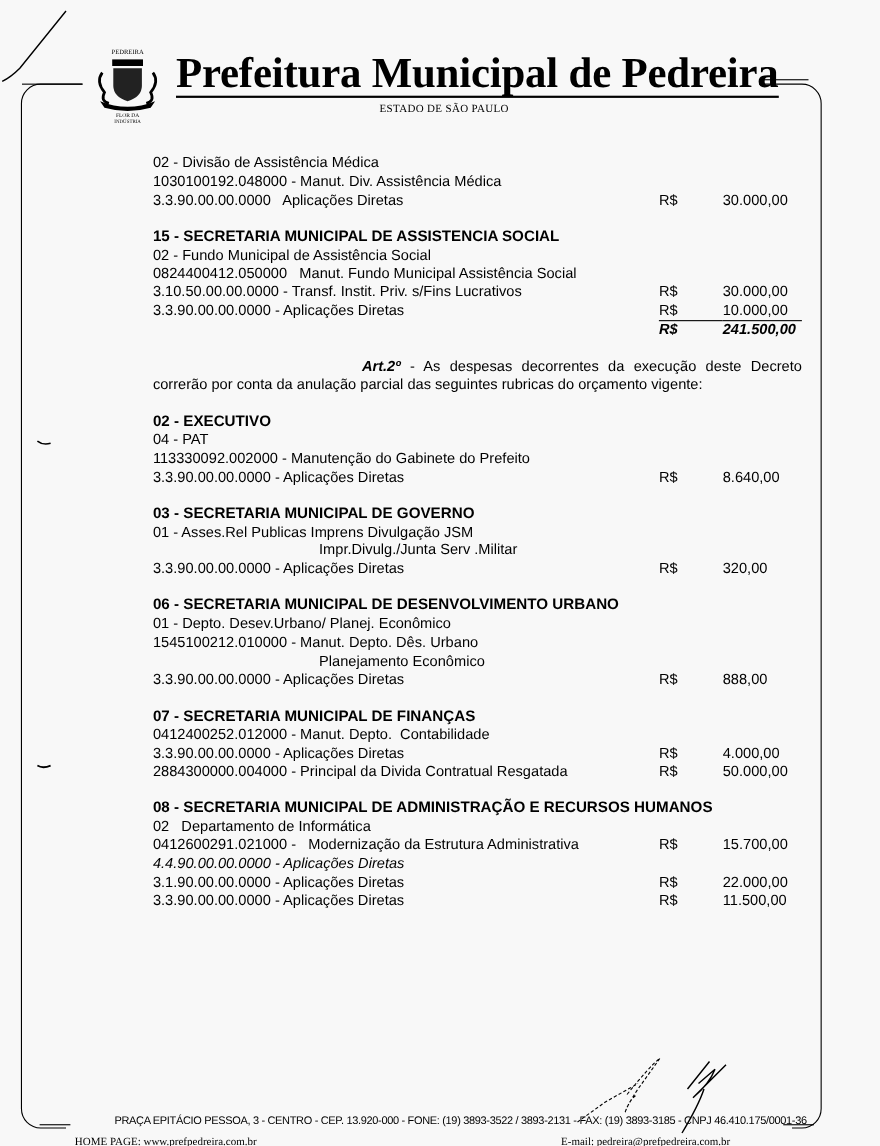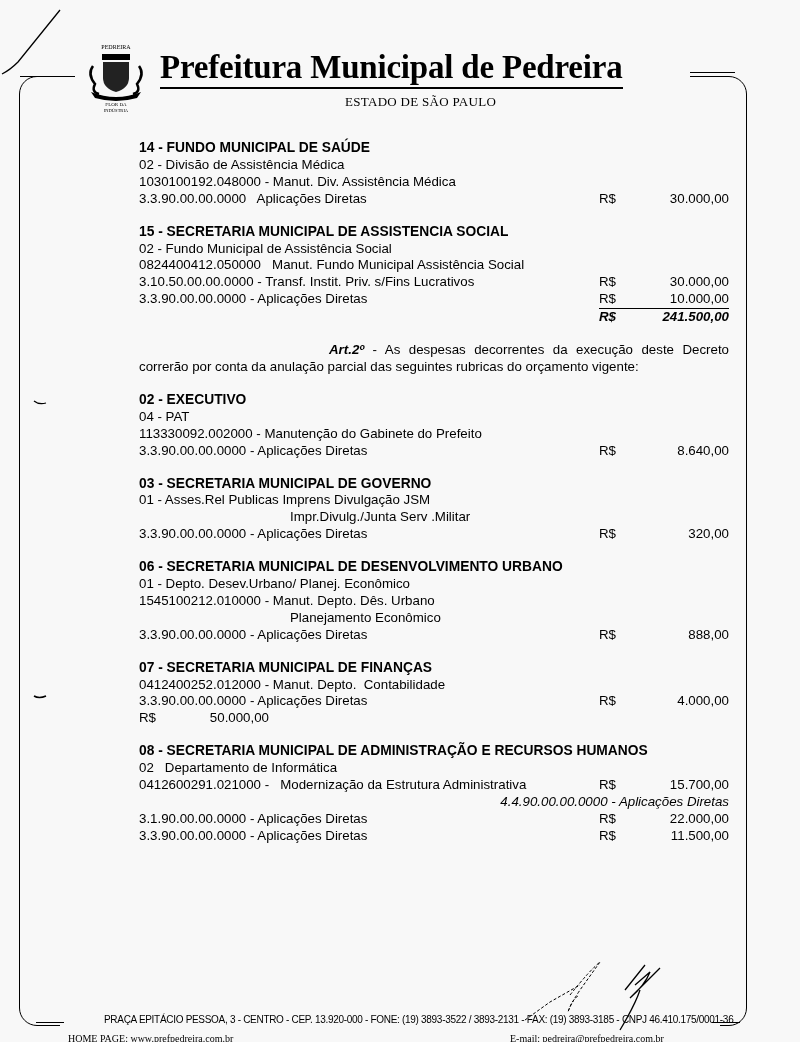--- a/index.html
+++ b/index.html
@@ -20,52 +20,52 @@
   }
   .slash-line {
     position: absolute; left: 0; top: 0;
   }
   .crest {
     position: absolute; left: 85px; top: 40px; width: 62px; height: 74px;
   }
   .title {
     position: absolute; left: 160px; top: 47px;
     font-family: "Liberation Serif", serif; font-weight: bold;
-    font-size: 33px; letter-spacing: -0.2px; line-height: 40px;
+    font-size: 39px; letter-spacing: -0.2px; line-height: 40px;
     border-bottom: 2.5px solid #000; padding-bottom: 0px;
   }
   .title-line-right {
     position: absolute; left: 690px; top: 72px; width: 45px; border-top: 1.2px solid #000;
   }
   .title-line-left {
     position: absolute; left: 20px; top: 76px; width: 55px; border-top: 1.2px solid #000;
   }
   .state {
     position: absolute; left: 345px; top: 94px;
-    font-family: "Liberation Serif", serif; font-size: 13px; letter-spacing: 0.3px;
+    font-family: "Liberation Serif", serif; font-size: 10px; letter-spacing: 0.3px;
   }
   .content {
     position: absolute; left: 139px; top: 140px; width: 590px;
     font-size: 13.3px; line-height: 16.9px;
   }
   .section { margin-bottom: 16px; }
   .section-title { font-weight: bold; font-size: 13.8px; }
   .row { display: flex; position: relative; }
   .row .desc { flex: 1; white-space: pre; }
   .row .cur { width: 58px; text-align: left; }
-  .row .amt { width: 72px; text-align: right; }
+  .row .amt { width: 72px; }
   .indent { padding-left: 151px; }
   .underline-row .cur, .underline-row .amt { border-bottom: 1px solid #000; }
   .total-row .cur, .total-row .amt { font-weight: bold; font-style: italic; }
   .art {
     margin: 8px 0 16px 0; text-align: justify; text-align-last: left;
   }
   .art-indent { display: inline-block; width: 190px; }
   .art b { font-style: italic; }
-  .italic { font-style: italic; text-align: right; }
+  .italic { font-style: italic; }
   .footer {
     position: absolute; left: 68px; top: 1014px;
     font-size: 10px; letter-spacing: -0.3px; white-space: nowrap; margin-left: 36px;
   }
   .footer-line-left { position: absolute; left: 36px; top: 1022px; width: 28px; border-top: 1px solid #000; }
   .footer-line-right { position: absolute; left: 712px; top: 1022px; width: 28px; border-top: 1px solid #000; }
   .footer2-left {
     position: absolute; left: 68px; top: 1033px; font-size: 10px; font-family: "Liberation Serif", serif;
   }
   .footer2-right {
@@ -101,21 +101,20 @@
   <text x="31" y="72" font-size="4.5" text-anchor="middle" font-family="Liberation Serif, serif">INDÚSTRIA</text>
 </svg>
 <div class="title-line-left"></div>
 <div class="title">Prefeitura Municipal de Pedreira</div>
 <div class="title-line-right"></div>
 <div class="state">ESTADO DE SÃO PAULO</div>
 
 <div class="content">
   <div id="top-sections">
       <div class="section">
-        <div class="section-title">14 - FUNDO MUNICIPAL DE SAÚDE</div>
         <div class="row">
           <span class="desc">02 - Divisão de Assistência Médica</span>
         </div>
         <div class="row">
           <span class="desc">1030100192.048000 - Manut. Div. Assistência Médica</span>
         </div>
         <div class="row">
           <span class="desc">3.3.90.00.00.0000   Aplicações Diretas</span>
           <span class="cur">R$</span>
           <span class="amt">30.000,00</span>
@@ -199,20 +198,21 @@
         <div class="section-title">07 - SECRETARIA MUNICIPAL DE FINANÇAS</div>
         <div class="row">
           <span class="desc">0412400252.012000 - Manut. Depto.  Contabilidade</span>
         </div>
         <div class="row">
           <span class="desc">3.3.90.00.00.0000 - Aplicações Diretas</span>
           <span class="cur">R$</span>
           <span class="amt">4.000,00</span>
         </div>
         <div class="row">
+          <span class="desc">2884300000.004000 - Principal da Divida Contratual Resgatada</span>
           <span class="cur">R$</span>
           <span class="amt">50.000,00</span>
         </div>
       </div>
       <div class="section">
         <div class="section-title">08 - SECRETARIA MUNICIPAL DE ADMINISTRAÇÃO E RECURSOS HUMANOS</div>
         <div class="row">
           <span class="desc">02   Departamento de Informática</span>
         </div>
         <div class="row">

